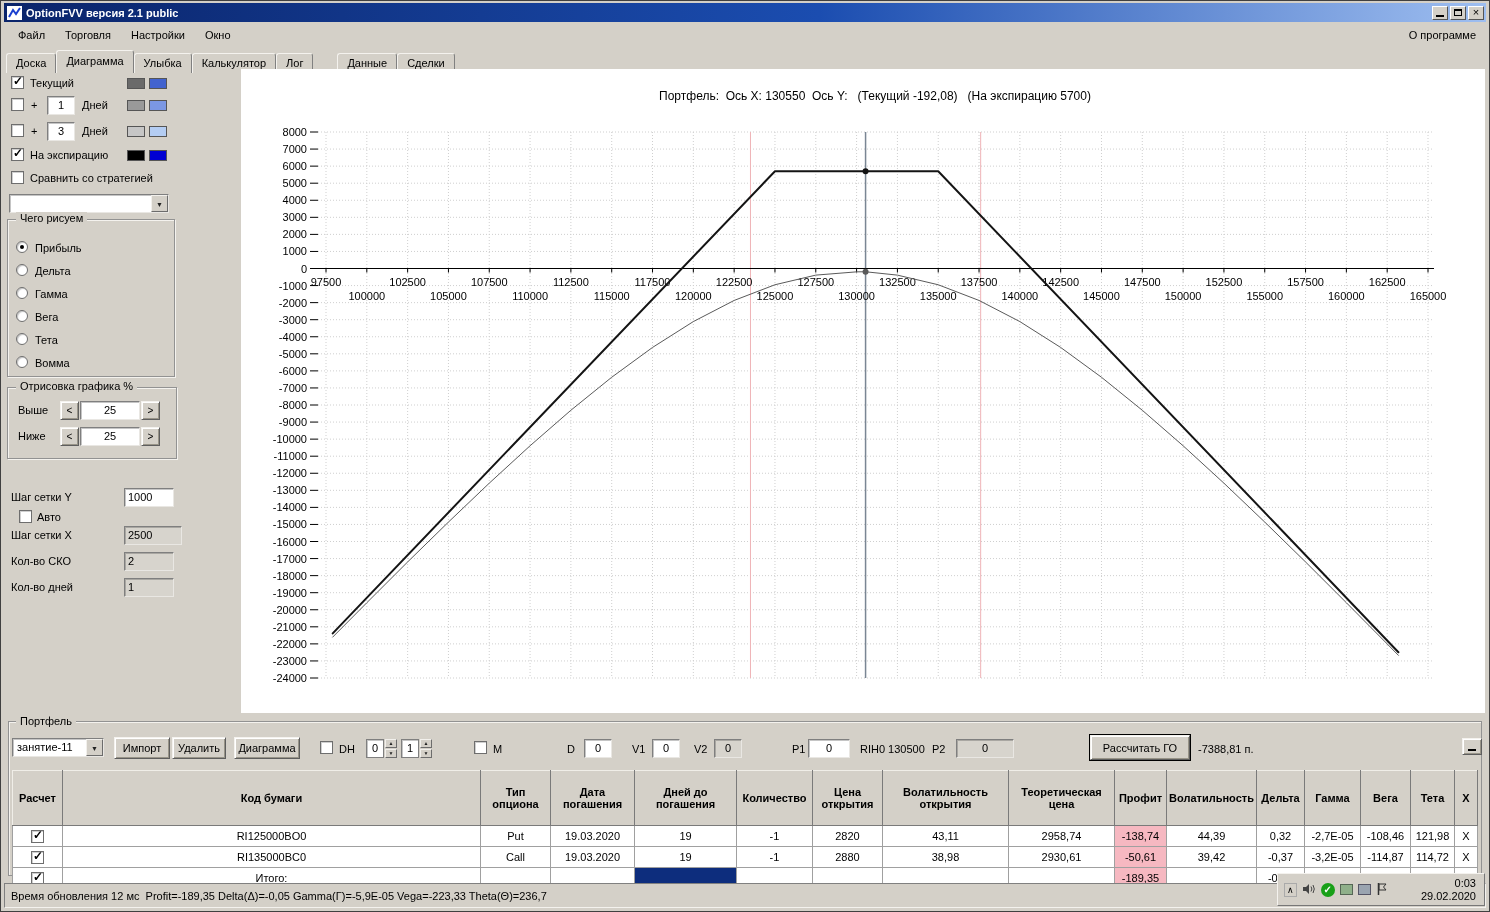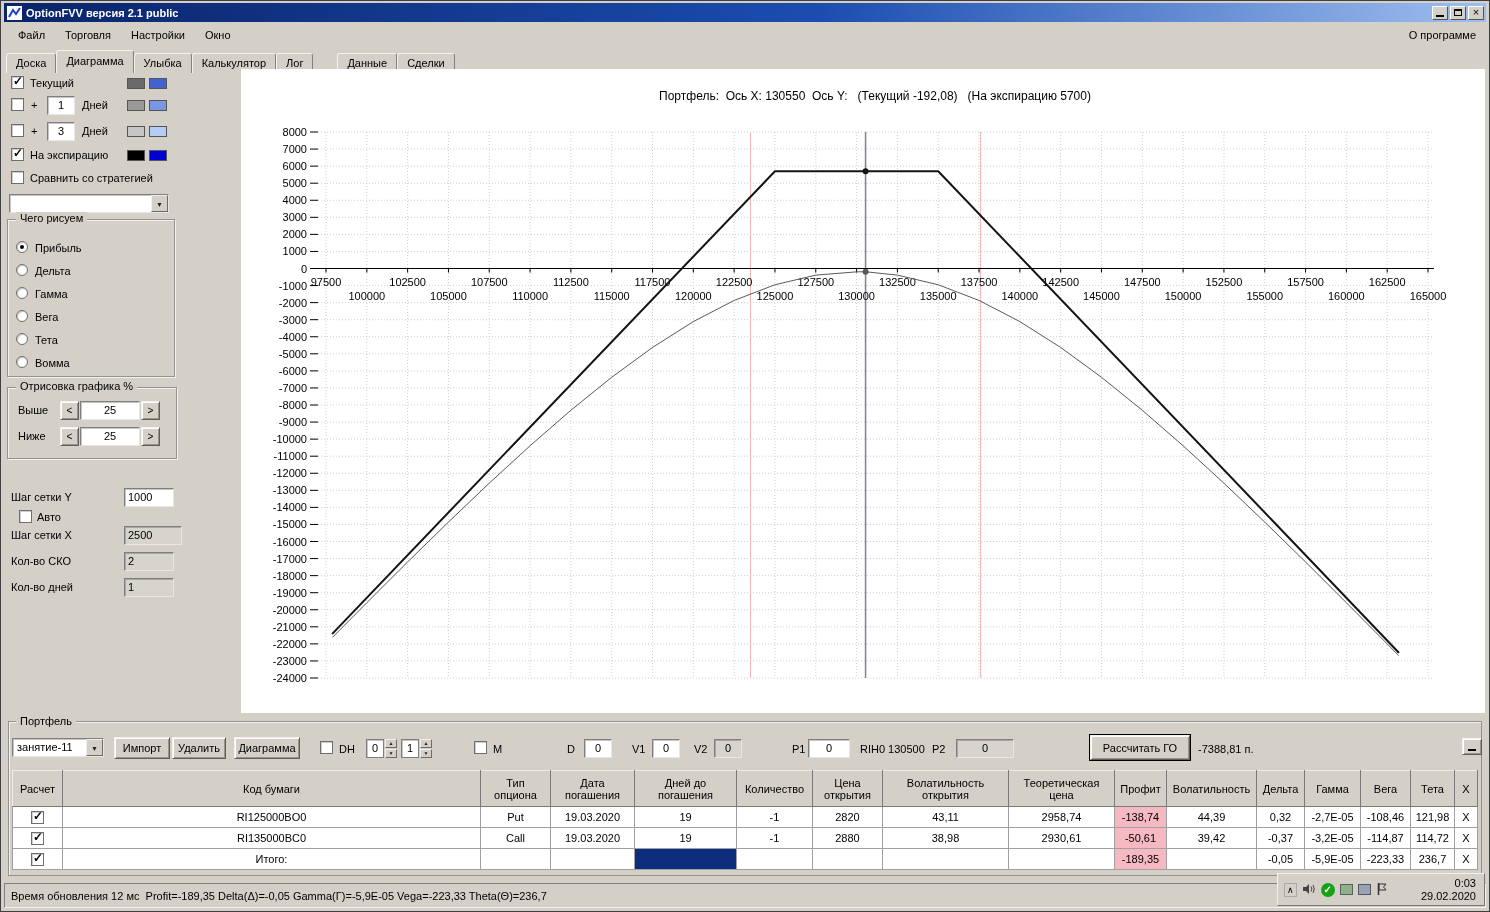--- a/index.html
+++ b/index.html
@@ -56,21 +56,21 @@
 .portfolio .btn{position:absolute;height:22px}
 .portfolio .btn.default{box-shadow:0 0 0 1px #000,inset 1px 1px 0 #fff,inset -1px -1px 0 #989488}
 .plabel{position:absolute;top:30px;white-space:nowrap}
 .portfolio .cbp{position:absolute;top:28px}
 .spin{position:absolute;width:31px;height:19px}
 .spin-val{position:absolute;left:0;top:0;width:18px;height:19px;background:#fff;border:1px solid #7f7f7f;box-shadow:inset 1px 1px 0 rgba(64,64,64,.3);text-align:center;line-height:17px}
 .spin-up,.spin-dn{position:absolute;right:0;width:12px;height:9px;background:#d4d0c8;border:1px solid;border-color:#f2f0ec #6c6c6c #6c6c6c #f2f0ec;font-size:5px;line-height:7px;text-align:center;color:#222}
 .spin-up{top:0}.spin-dn{top:10px}
 .table-wrap{position:absolute;left:8px;top:57px;right:8px}
 .ptable{width:100%;border-collapse:collapse;table-layout:fixed;background:#fff}
-.ptable th{background:#d4d0c8;border:1px solid #7a7a7a;border-top-color:#f0eee8;border-left-color:#f0eee8;font-weight:normal;font-size:11px;white-space:pre-line;height:36px;padding:0 1px;overflow:hidden;line-height:12px}
+.ptable th{background:#d4d0c8;border:1px solid #7a7a7a;border-top-color:#f0eee8;border-left-color:#f0eee8;font-weight:bold;font-size:11px;white-space:pre-line;height:26px;padding:15px 1px;overflow:hidden;line-height:12px}
 .ptable td{border:1px solid #a0a0a0;text-align:center;font-size:11px;height:21px;padding:0 2px;overflow:hidden;white-space:nowrap}
 .profit-cell{background:#f6b8c1}
 .selected-cell{background:#0d2d7d}
 
 .statusbar{position:absolute;left:3px;bottom:3px;right:3px;height:25px;border:1px solid;border-color:#808080 #f4f2ee #f4f2ee #808080;display:flex;align-items:center;padding-left:6px;background:#d4d0c8}
 .status-text{white-space:pre}
 .tray{position:absolute;right:4px;bottom:5px;width:208px;height:33px;background:#d4d0c8;border:1px solid;border-color:#f4f2ee #777 #777 #f4f2ee;display:flex;align-items:center;gap:5px;padding:0 6px;z-index:5}
 .tray-chevron{font-size:9px;border:1px solid #aaa;padding:0 2px;background:#d4d0c8;line-height:12px}
 .tray-check{width:14px;height:14px;border-radius:50%;background:#18a018;color:#fff;font-size:10px;line-height:14px;text-align:center;font-weight:bold}
 .gray-box{width:13px;height:11px;background:#9aa4b0;border:1px solid #556}

